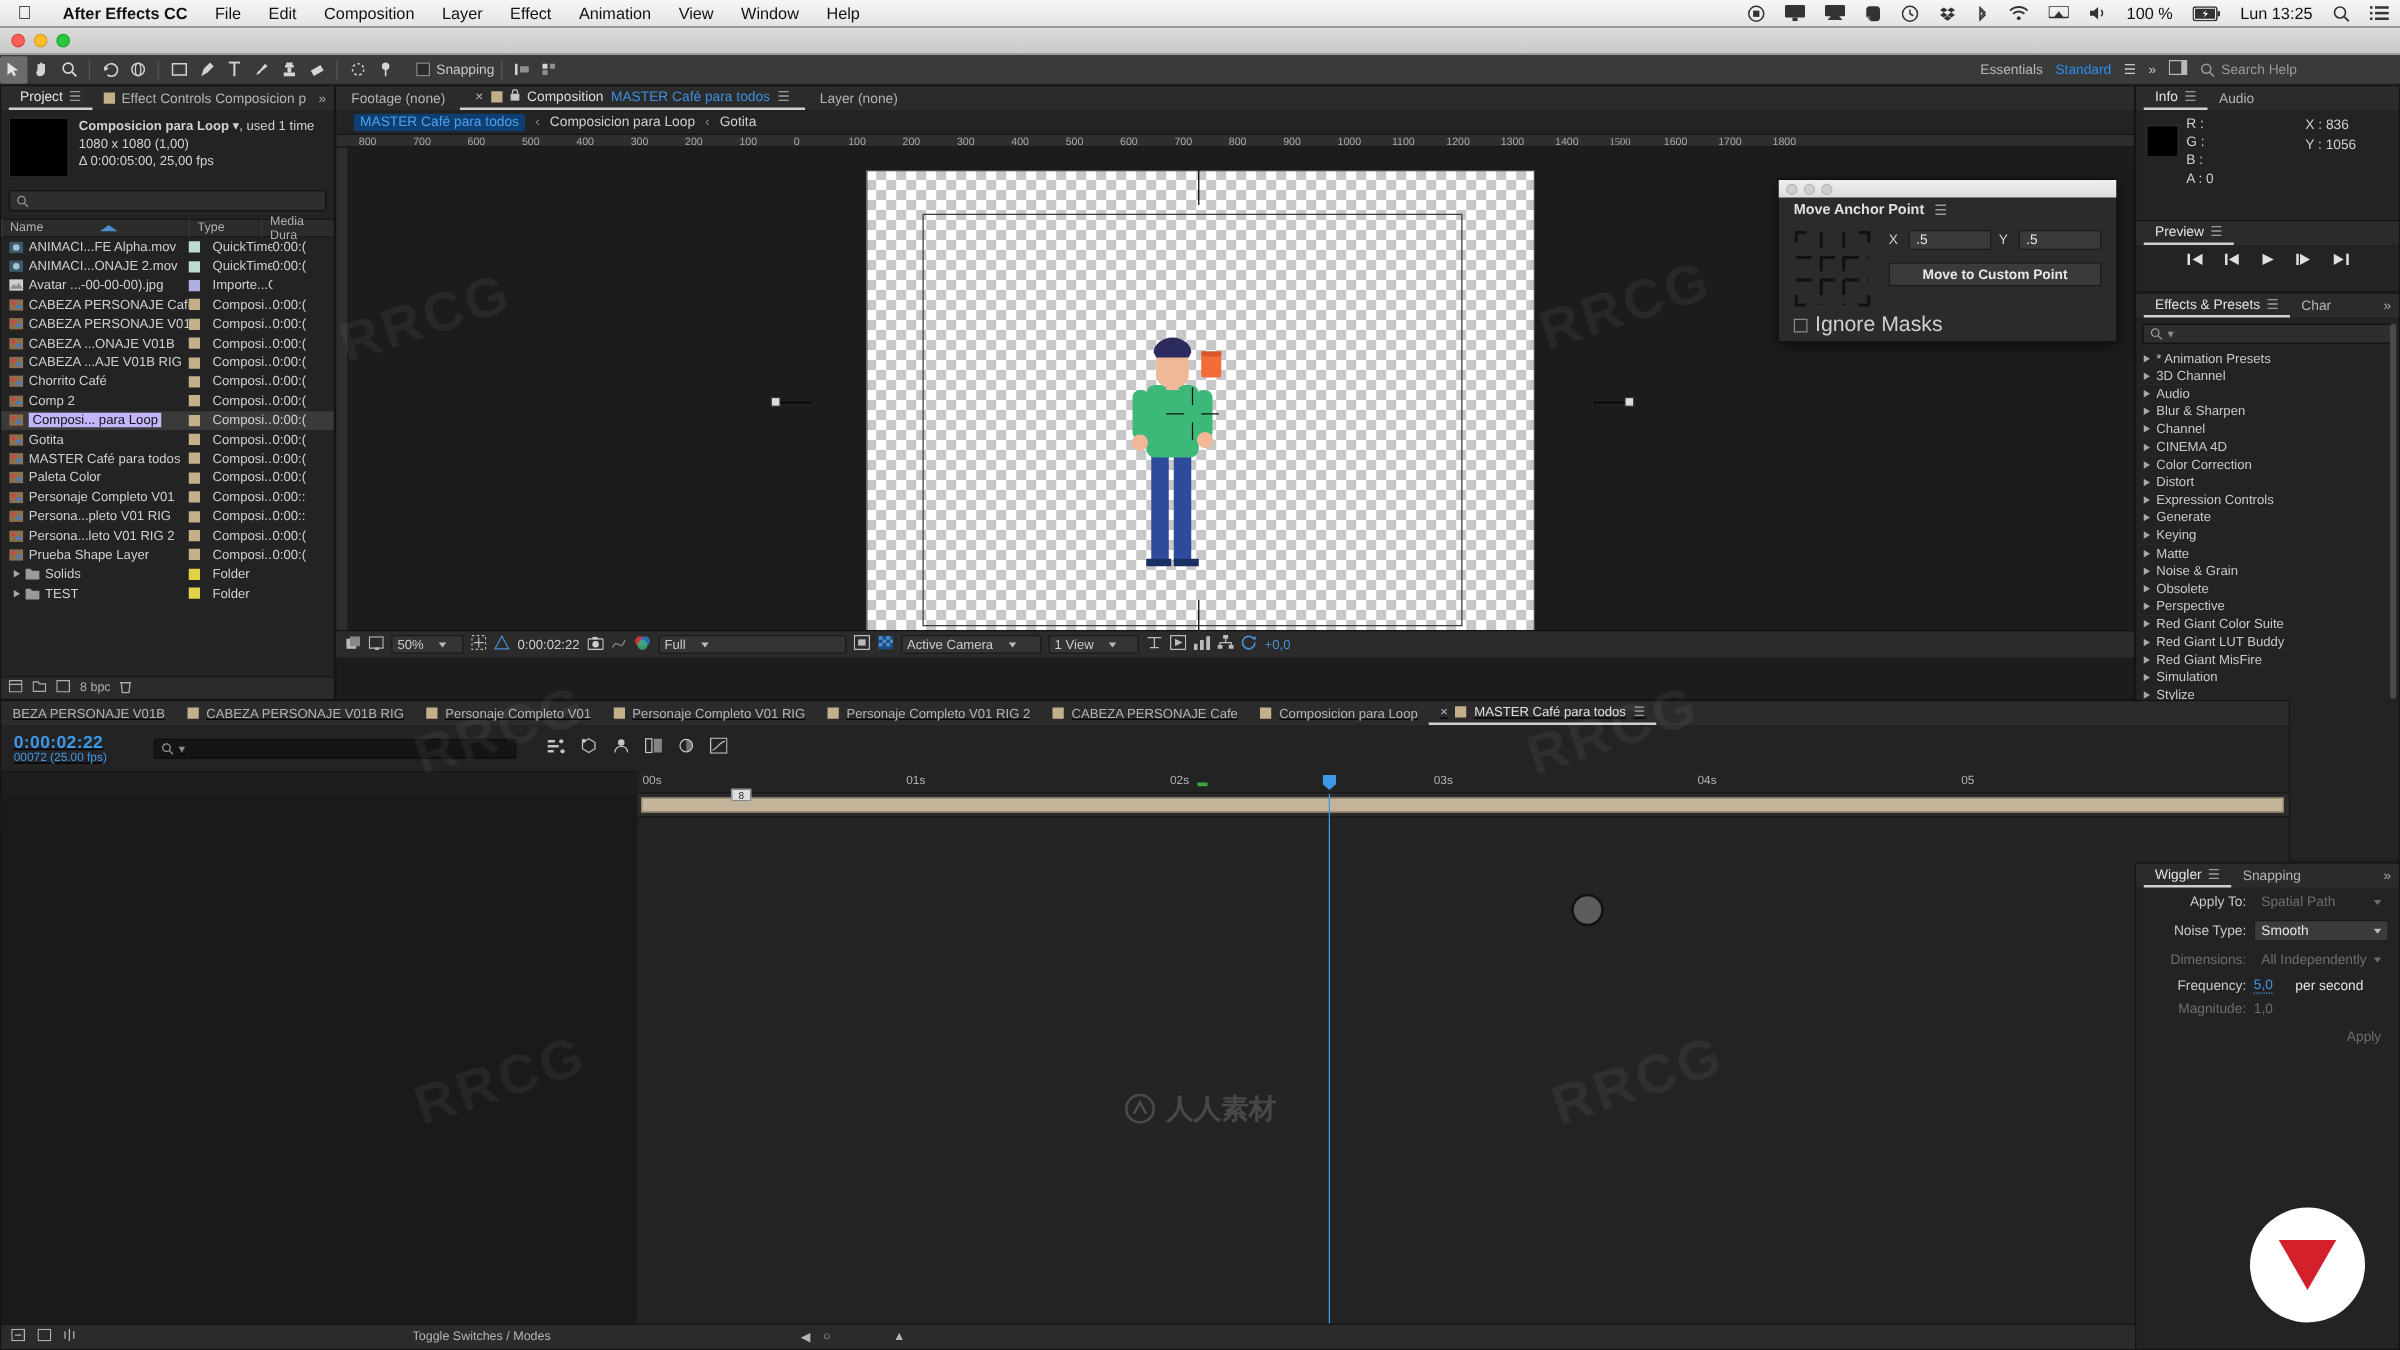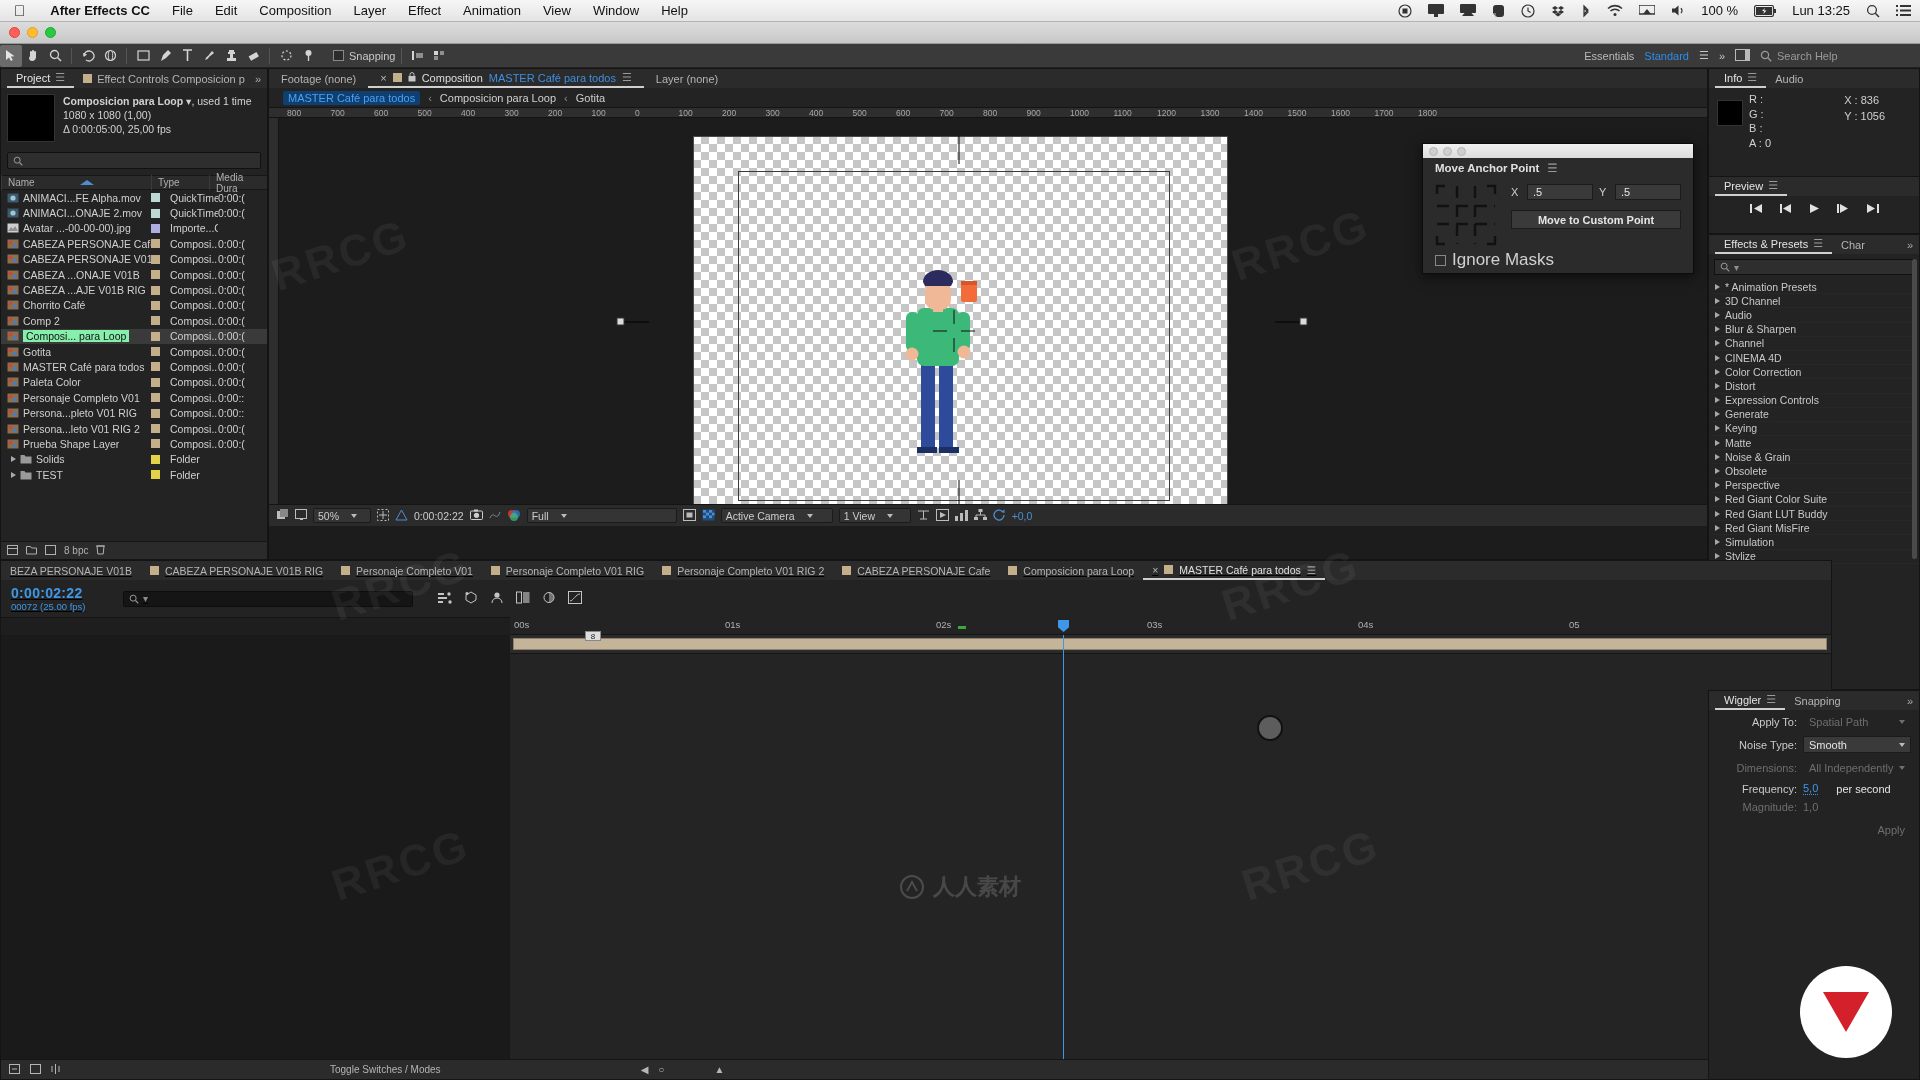--- a/index.html
+++ b/index.html
@@ -70,21 +70,21 @@
     font-size:10px; color:#b0b0b0; border-top:1px solid #161616;
     border-bottom:1px solid #161616; }
   .plist-head div { padding-left:6px; border-left:1px solid #3a3a3a; height:15px;
     display:flex; align-items:center; }
   .prow { height:15.4px; display:flex; align-items:center; font-size:10.5px;
     color:#d0d0d0; }
   .prow.sel { background:#3a3a3a; }
   .prow .nm { width:150px; display:flex; align-items:center; gap:4px;
     padding-left:6px; overflow:hidden; white-space:nowrap; }
   .prow .nm .txt { overflow:hidden; text-overflow:clip; }
-  .prow.sel .nm .txt { background:#86efac; color:#111; padding:0 3px; }
+  .prow.sel .nm .txt { background:#c4b5fd; color:#111; padding:0 3px; }
   .swatch { width:9px; height:9px; flex:0 0 9px; }
   .prow .ty { width:58px; overflow:hidden; white-space:nowrap; }
   .prow .md { width:46px; overflow:hidden; white-space:nowrap; }
   .ficon { width:12px; height:10px; flex:0 0 12px; display:block; }
   .disctri { width:0;height:0;border-left:5px solid #a8a8a8;
     border-top:3.5px solid transparent;border-bottom:3.5px solid transparent;
     margin-left:4px; flex:0 0 5px;}
   .pfooter { position:absolute; bottom:0; left:0; right:0; height:18px;
     background:#2b2b2b; display:flex; align-items:center; gap:8px;
     padding:0 6px; font-size:10px; color:#b0b0b0; border-top:1px solid #161616;}
@@ -823,21 +823,21 @@
       <span style="left: 583.5px;">500</span>
       <span style="left: 627px;">600</span>
       <span style="left: 670.5px;">700</span>
       <span style="left: 714px;">800</span>
       <span style="left: 757.5px;">900</span>
       <span style="left: 801px;">1000</span>
       <span style="left: 844.5px;">1100</span>
       <span style="left: 888px;">1200</span>
       <span style="left: 931.5px;">1300</span>
       <span style="left: 975px;">1400</span>
-      <span style="left: 1018.5px;">1500</span>
+      <span style="left: 1018.5px; font-family: Liberation Serif, serif;">1500</span>
       <span style="left: 1062px;">1600</span>
       <span style="left: 1105.5px;">1700</span>
       <span style="left: 1149px;">1800</span>
     </div>
   <div class="cstage">
     <div class="vruler"></div>
     <div class="canvas">
       <div class="cguide" style="left:0;top:0;right:0;bottom:0;border-color:#4a4a4a"></div>
       <div class="cguide" style="left:45px;top:35px;width:432px;height:330px;"></div>
 

